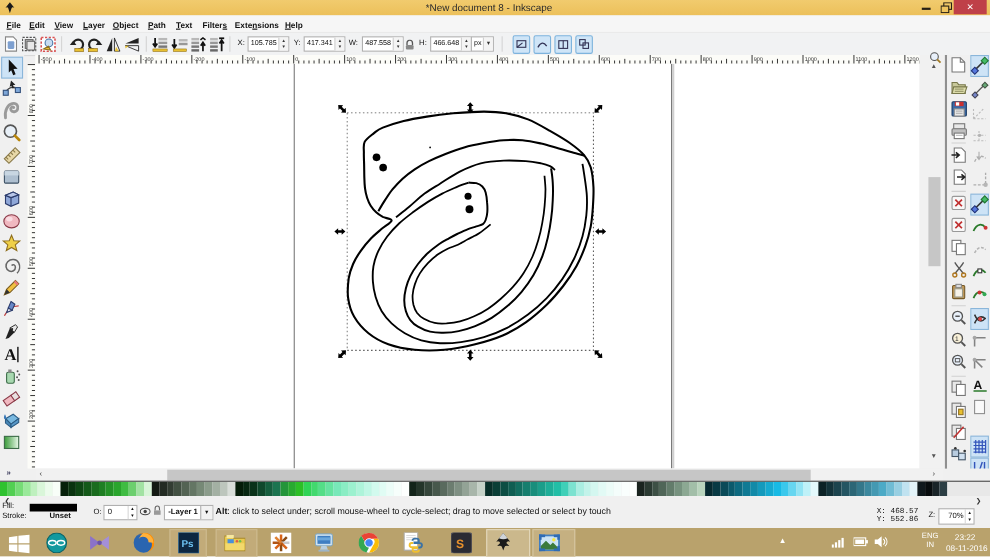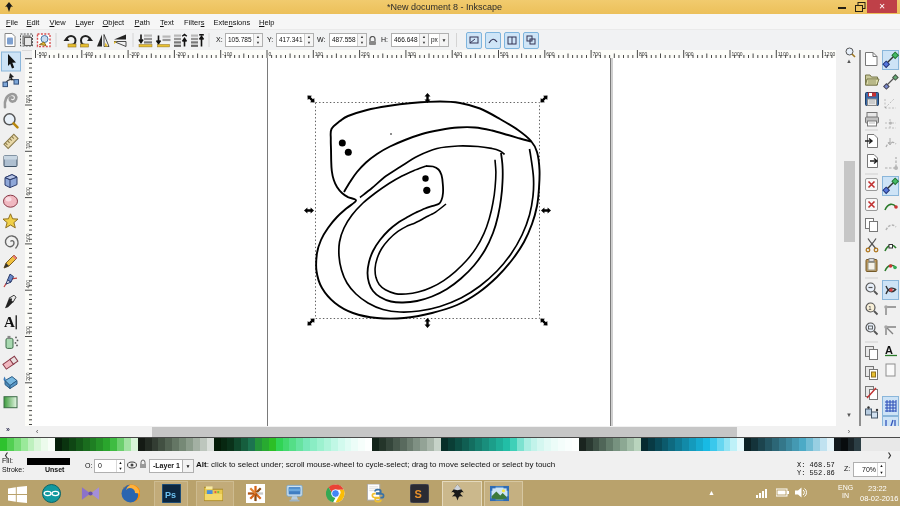--- a/index.html
+++ b/index.html
@@ -3,21 +3,21 @@
 <meta charset="utf-8">
 <style>
 html,body{margin:0;padding:0;}
 body{width:900px;height:506px;overflow:hidden;font-family:"Liberation Sans",sans-serif;position:relative;background:#f0f0f0;}
 .abs{position:absolute;}
 #titlebar{left:0;top:0;width:900px;height:14px;background:linear-gradient(#f1cb6e,#ecc05a);}
 #title-text{left:387px;top:2px;font-size:9px;color:#2b2b2b;}
 #btn-min{left:838px;top:7px;width:8px;height:2px;background:#262014;}
 #btn-close{left:867px;top:0;width:30px;height:13px;background:#bf4048;color:#fff;font-size:8px;text-align:center;line-height:13px;}
 #menubar{left:0;top:14px;width:900px;height:15px;background:#f6f6f6;border-bottom:1px solid #eaeaea;font-size:7.5px;color:#111;}
-#menubar span{position:absolute;top:3.5px;}
+#menubar span{position:absolute;top:3.5px;font-weight:bold;}
 #toolbar{left:0;top:30px;width:900px;height:20px;background:#f1f2f3;border-bottom:1px solid #d9d9d9;}
 .spinbox{position:absolute;top:3px;height:12px;background:#fff;border:1px solid #b0b0b0;font-size:6.5px;color:#111;}
 .spinval{position:absolute;left:2px;top:2px;}
 .spinarr{position:absolute;right:0;top:0;width:8px;height:12px;border-left:1px solid #d0d0d0;font-size:4px;line-height:6px;text-align:center;color:#333;background:#f4f4f4;}
 .tlabel{position:absolute;top:6px;font-size:7px;color:#111;}
 .tsep{position:absolute;top:3px;width:1px;height:14px;background:#d4d4d4;}
 .tglbtn{position:absolute;top:2px;width:14px;height:15px;background:#cfe5f7;border:1px solid #7eb4dd;border-radius:2px;}
 #toolbox{left:0;top:50px;width:22px;height:392px;background:#f0f0f0;}
 #hruler{left:32px;top:50px;width:812px;height:8px;background:#fcfcf8;}
 #vruler{left:25px;top:58px;width:7px;height:368px;background:#fcfcf8;}
@@ -1010,14 +1010,14 @@
       <rect x="11" y="3" width="2" height="3" fill="#fff"></rect>
       <rect x="1.5" y="2.5" width="8" height="4" fill="#fff"></rect>
     </svg>
     <svg class="abs" style="left:795px;top:7px" width="12" height="11" viewBox="0 0 12 11">
       <path d="M0 3.5 H3 L6.5 0.5 V10.5 L3 7.5 H0 Z" fill="#fff"></path>
       <path d="M8 3 A3 3 0 0 1 8 8" fill="none" stroke="#fff"></path>
       <path d="M9.5 1.5 A5 5 0 0 1 9.5 9.5" fill="none" stroke="#fff"></path>
     </svg>
     <div class="abs tray" style="left:838px;top:4px;font-size:7px;line-height:8px;text-align:center">ENG<br>IN</div>
     <div class="abs tray" style="left:868px;top:4px;font-size:7.5px">23:22</div>
-    <div class="abs tray" style="left:860px;top:14px;font-size:7.5px">08-02-2016</div>
+    <div class="abs tray" style="left:860px;top:14px;font-size:7.5px">08-11-2016</div>
   </div>
 
 </body></html>

